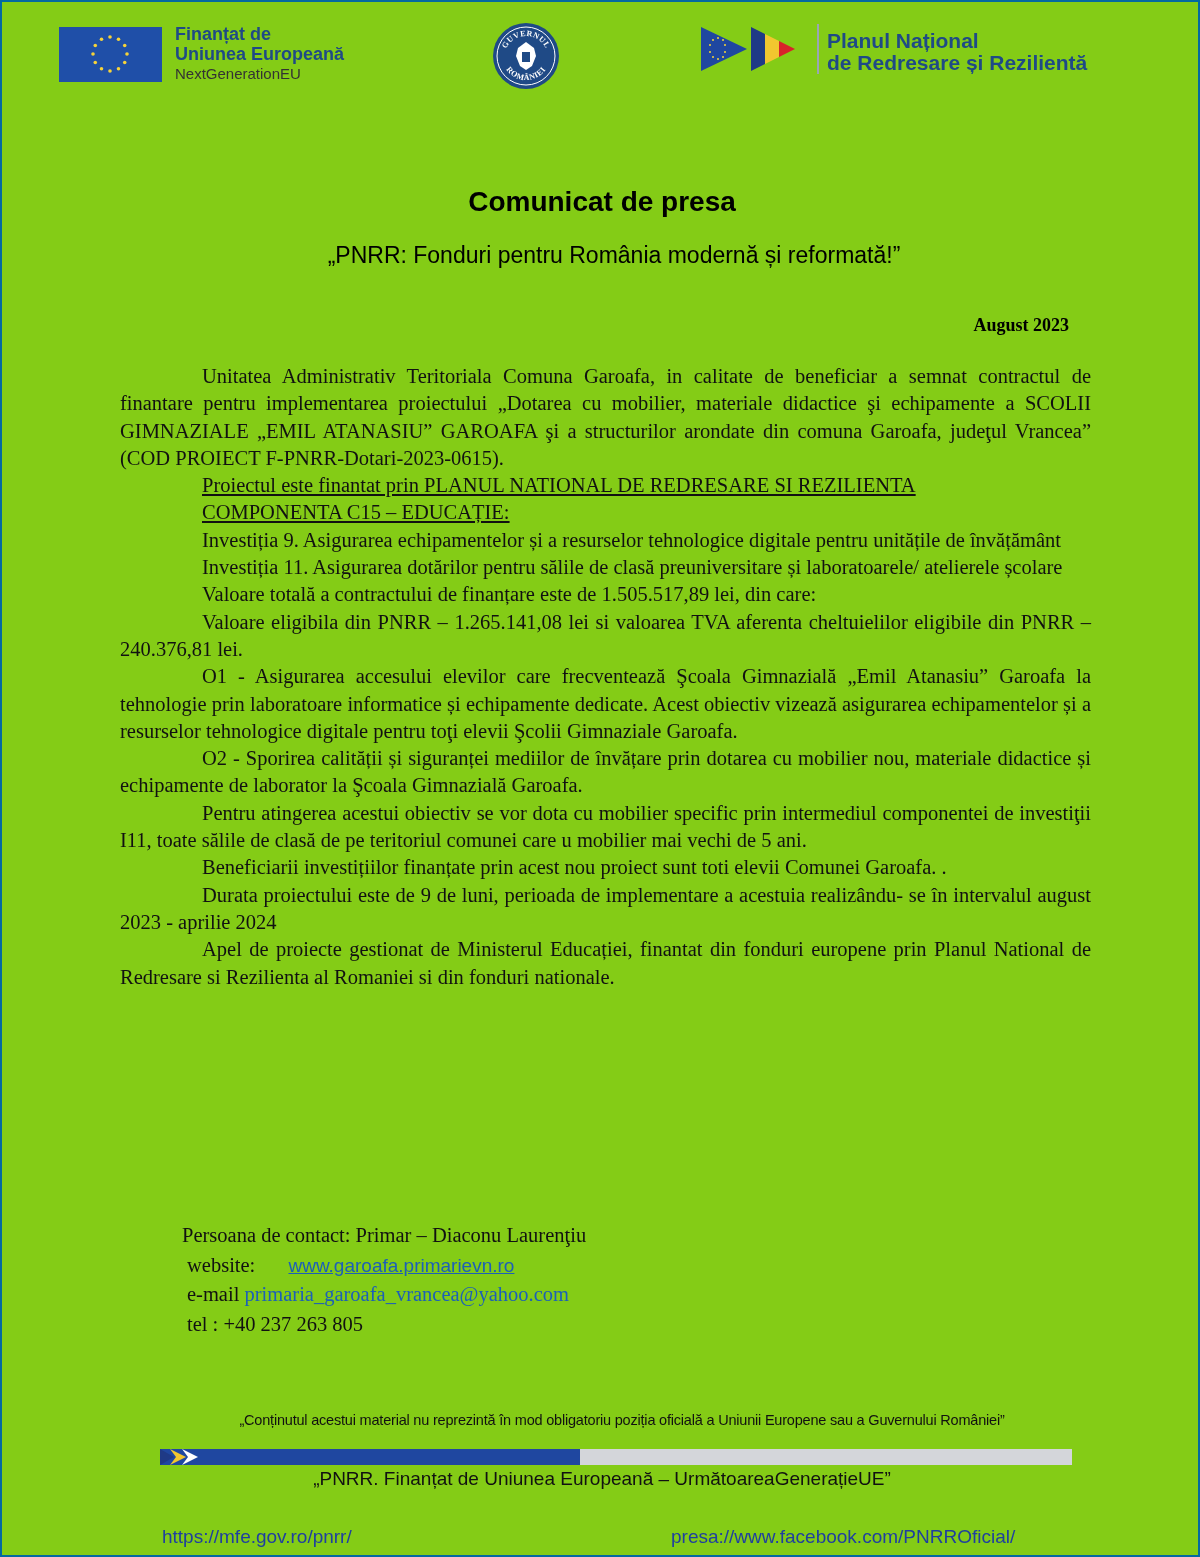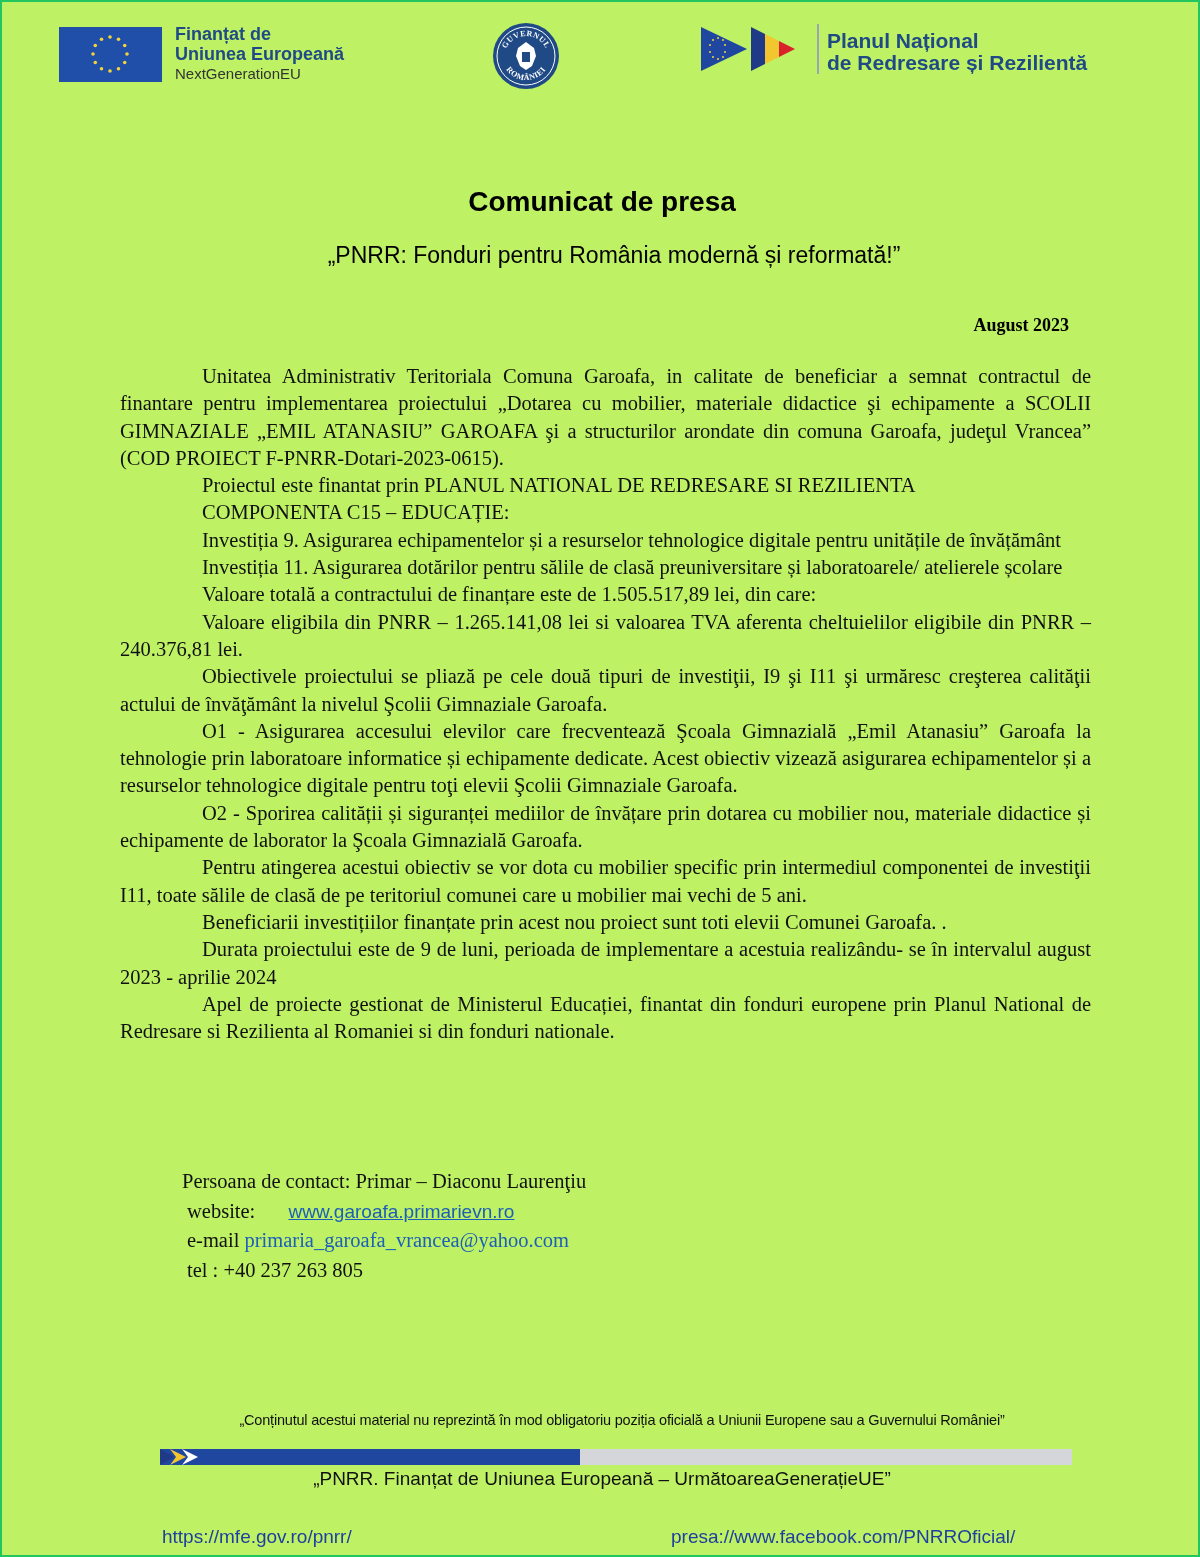--- a/index.html
+++ b/index.html
@@ -1,19 +1,19 @@
 <!DOCTYPE html>
 <html><head>
 <meta charset="utf-8">
 <style>
   html, body { margin: 0; padding: 0; background: #ffffff; }
   body { width: 1200px; height: 1557px; position: relative; overflow: hidden; }
   .page {
     position: absolute; left: 0; top: 0; width: 1196px; height: 1553px;
-    border: 2px solid #22c55e; background: #bef264;
+    border: 2px solid #0369a1; background: #84cc16;
   }
   
   .logo-eu { position: absolute; left: 57px; top: 22px; display: flex; align-items: center; }
   .eu-flag { width: 103px; height: 55px; background: #1f4fa8; position: relative; }
   .eu-flag svg { position: absolute; left: 0; top: 0; }
   .eu-text { margin-left: 13px; font-family: "Liberation Sans", sans-serif; }
   .eu-text .l1, .eu-text .l2 { color: #1f4a86; font-weight: bold; font-size: 18px; line-height: 20px; }
   .eu-text .l3 { color: #333; font-size: 15px; line-height: 20px; }
   .logo-gov { position: absolute; left: 490px; top: 20px; width: 68px; height: 68px; }
   .logo-pnrr { position: absolute; left: 697px; top: 22px; display: flex; align-items: flex-end; }
@@ -24,23 +24,23 @@
     font-family: "Liberation Sans", sans-serif; font-weight: bold; font-size: 28px; color: #000; }
   .subtitle { position: absolute; left: 0; width: 1224px; top: 240px; text-align: center;
     font-family: "Liberation Sans", sans-serif; font-size: 23px; color: #000; }
   .date { position: absolute; right: 129px; top: 313px;
     font-family: Liberation Serif, serif; font-weight: bold; font-size: 18px; color: #000; }
 
   .body-text { position: absolute; left: 98px; top: 361px; width: 971px;
     font-family: "Liberation Serif", serif; font-size: 20.5px; line-height: 27.3px; color: #111; margin-left: 20px; }
   .body-text p { margin: 0; text-align: justify; text-indent: 82px; }
   .body-text p.last-left { text-align-last: left; }
-  .body-text p.indent-only { text-indent: 0; padding-left: 82px; }
+  .body-text p.indent-only { text-indent: 0; padding-left: 82px; text-decoration: underline; }
 
-  .contact { position: absolute; left: 180px; top: 1165px;
+  .contact { position: absolute; left: 180px; top: 1219px;
     font-family: "Liberation Serif", serif; font-size: 20.5px; line-height: 29.5px; color: #111; }
   .contact .row2, .contact .row3, .contact .row4 { padding-left: 5px; }
   .contact a.web { color: #1c5fb8; text-decoration: underline; font-family: "Liberation Sans", sans-serif; font-size: 19px; margin-left: 28px; }
   .contact a.mail { color: #1c5fb8; text-decoration: none; }
 
   .disclaimer { position: absolute; left: 0; width: 1240px; top: 1410px; text-align: center;
     font-family: "Liberation Sans", sans-serif; font-size: 14.5px; color: #111; letter-spacing: -0.2px; }
   .bar { position: absolute; left: 158px; top: 1447px; width: 912px; height: 16px; }
   .bar .blue { position: absolute; left: 0; top: 0; height: 16px; background: #1f47a0; }
   .bar .grey { position: absolute; top: 0; right: 0; height: 16px; background: #d4d6da; }
@@ -130,21 +130,20 @@
   <div class="date">August 2023</div>
 
   <div class="body-text">
     <p class="last-left">Unitatea Administrativ Teritoriala Comuna Garoafa,  in calitate de beneficiar a semnat contractul de finantare pentru implementarea proiectului „Dotarea cu mobilier, materiale didactice şi echipamente a SCOLII GIMNAZIALE „EMIL ATANASIU” GAROAFA şi a structurilor arondate din comuna Garoafa, judeţul Vrancea” (COD PROIECT F-PNRR-Dotari-2023-0615).</p>
     <p class="indent-only">Proiectul este finantat prin PLANUL NATIONAL DE REDRESARE SI REZILIENTA</p>
     <p class="indent-only">COMPONENTA C15 – EDUCAȚIE:</p>
     <p class="last-left">Investiția 9. Asigurarea echipamentelor și a resurselor tehnologice digitale pentru unitățile de învățământ</p>
     <p class="last-left" style="text-align:left">Investiția 11. Asigurarea dotărilor pentru sălile de clasă preuniversitare și laboratoarele/ atelierele școlare</p>
     <p class="last-left">Valoare totală a contractului de finanțare este de 1.505.517,89 lei, din care:</p>
     <p class="last-left">Valoare eligibila din PNRR – 1.265.141,08 lei si valoarea TVA aferenta cheltuielilor eligibile din PNRR – 240.376,81 lei.</p>
-    <p class="last-left">Obiectivele proiectului se pliază pe cele două tipuri de investiţii, I9 şi I11 şi urmăresc creşterea  calităţii actului de învăţământ la nivelul Şcolii Gimnaziale Garoafa.</p>
     <p class="last-left">O1 - Asigurarea accesului elevilor care frecventează Şcoala Gimnazială „Emil Atanasiu” Garoafa la tehnologie prin laboratoare informatice și echipamente dedicate. Acest obiectiv vizează asigurarea echipamentelor și a resurselor tehnologice digitale pentru toţi elevii Şcolii Gimnaziale Garoafa.</p>
     <p class="last-left">O2 - Sporirea calității și siguranței mediilor de învățare prin dotarea cu mobilier nou, materiale didactice și echipamente de laborator la Şcoala Gimnazială  Garoafa.</p>
     <p class="last-left">Pentru atingerea acestui obiectiv se vor dota cu mobilier specific prin intermediul componentei de investiţii I11, toate sălile de clasă de pe teritoriul comunei care u mobilier mai vechi de 5 ani.</p>
     <p class="last-left">Beneficiarii investițiilor finanțate prin acest nou proiect sunt toti elevii Comunei Garoafa. .</p>
     <p class="last-left">Durata proiectului este de 9 de luni, perioada de implementare a acestuia realizându- se în intervalul august 2023 - aprilie 2024</p>
     <p class="last-left">Apel de proiecte gestionat de Ministerul Educației,  finantat din fonduri europene prin Planul National de Redresare si Rezilienta al Romaniei si din fonduri nationale.</p>
   </div>
 
   <div class="contact">
     <div>Persoana de contact: Primar –  Diaconu Laurenţiu</div>

